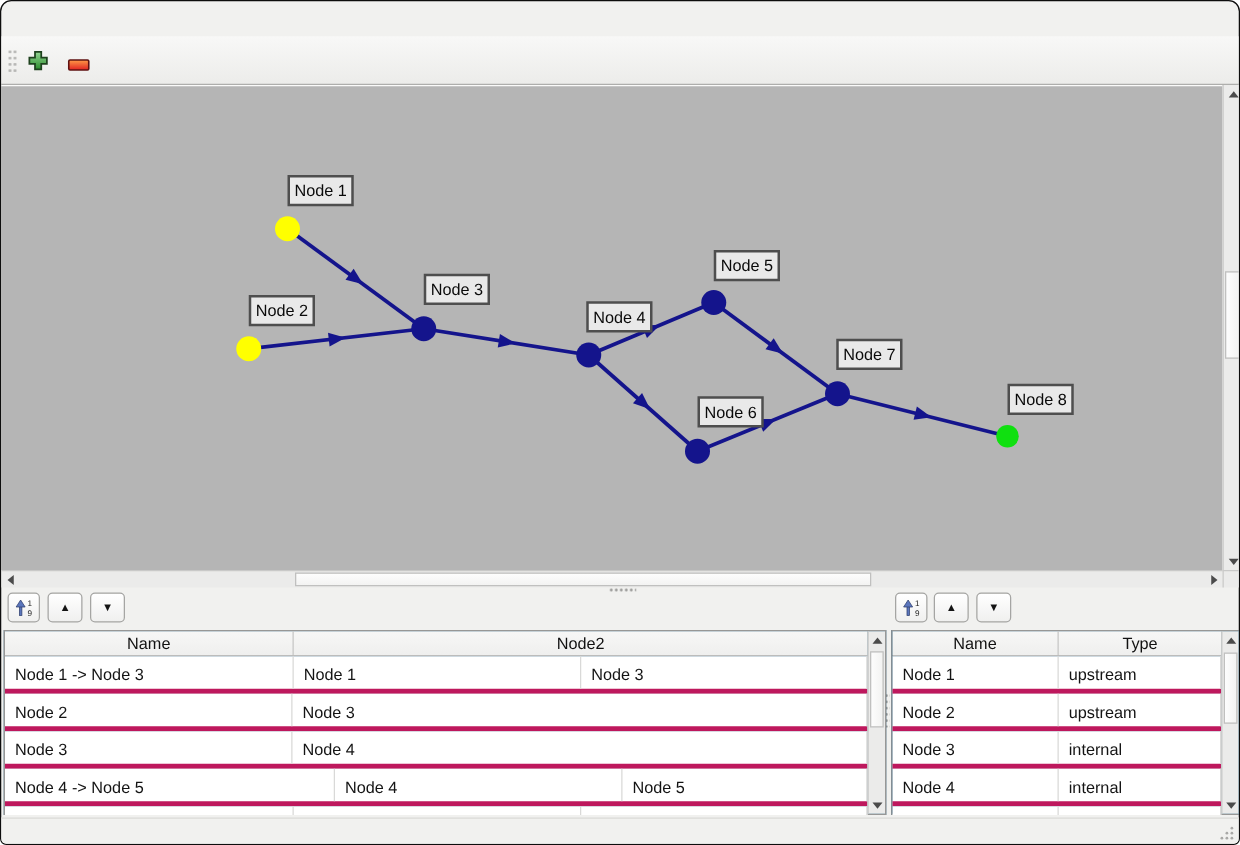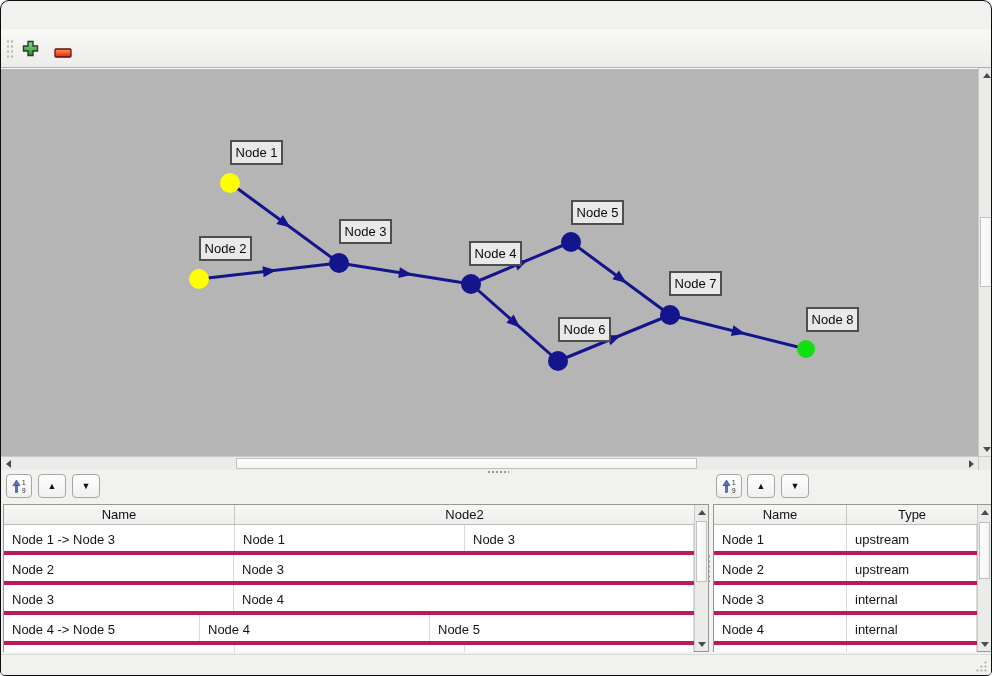--- a/index.html
+++ b/index.html
@@ -233,21 +233,21 @@
         </div>
         <div class="tr">
           <div class="td" style="width: 230px;">Node 2</div>
           <div class="td" style="flex: 1 1 0%;">Node 3</div>
         </div>
         <div class="tr">
           <div class="td" style="width: 230px;">Node 3</div>
           <div class="td" style="flex: 1 1 0%;">Node 4</div>
         </div>
         <div class="tr">
-          <div class="td" style="width: 196px;">Node 4 -&gt; Node 5</div>
+          <div class="td" style="width: 264px;">Node 4 -&gt; Node 5</div>
           <div class="td" style="width: 230px;">Node 4</div>
           <div class="td" style="flex: 1 1 0%;">Node 5</div>
         </div>
         <div class="tr partial">
           <div class="td" style="width: 231px;"></div>
           <div class="td" style="width: 230px;"></div>
           <div class="td" style="flex: 1 1 0%;"></div>
         </div>
       </div>
     <div class="tscroll">

